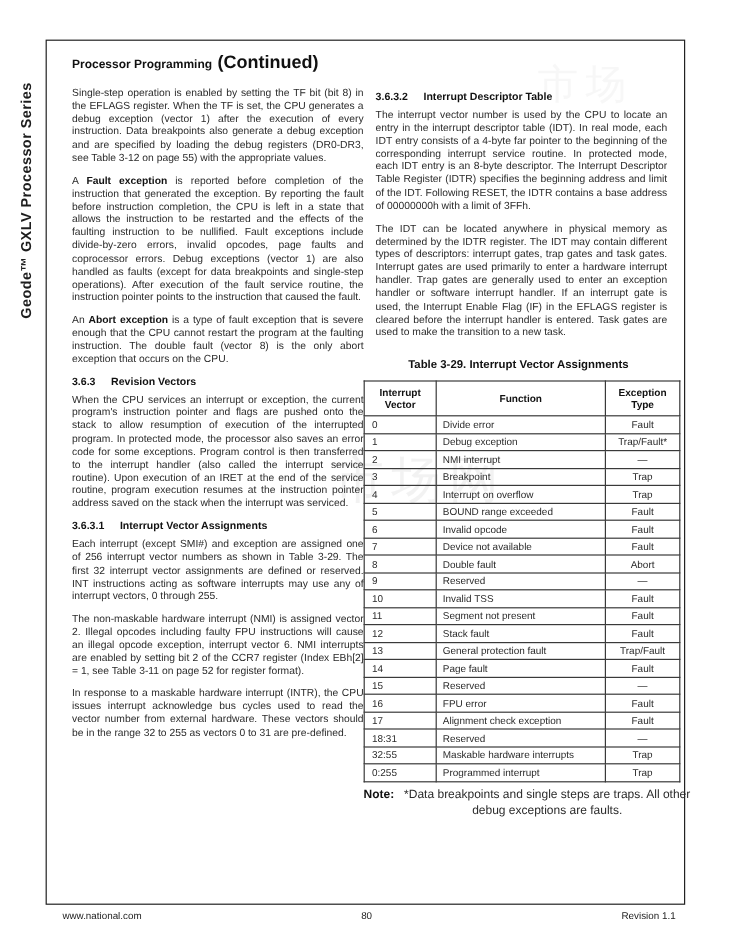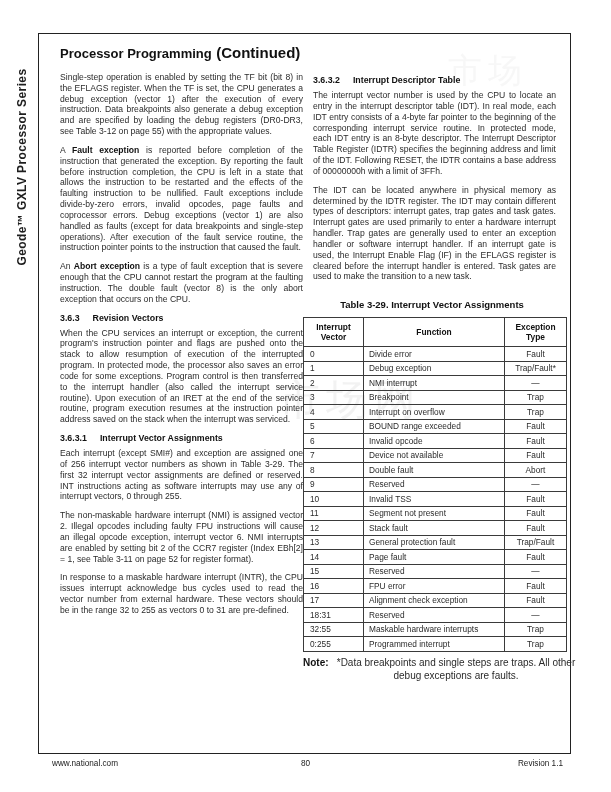--- a/index.html
+++ b/index.html
@@ -15,21 +15,21 @@
   .sidebar-title {
     position:absolute; left:-113px; top:160px; width:270px;
     transform:rotate(-90deg); text-align:center;
     font-weight:bold; font-size:12px; letter-spacing:0.4px; color:#1d1d1d;
     white-space:nowrap;
   }
   .doc-title {
     position:absolute; left:60px; top:44px; width:500px;
     font-weight:bold; color:#111;
   }
-  .doc-title .main { font-size:13px; }
+  .doc-title .main { font-size:10px; }
   .doc-title .cont { font-size:15px; }
   .columns {
     position:absolute; left:60px; top:72px; width:501px;
     display:flex; gap:10px;
   }
   .col { width:243px; font-size:8.6px; line-height:1.26; text-align:justify; }
   .col p { margin:0 0 8px 0; }
   .sec-heading { font-weight:bold; font-size:8.8px; margin:3px 0 4px 0; text-align:left; color:#111; }
   .sec-heading .hnum { display:inline-block; margin-right:13px; }
   b { color:#111; }

